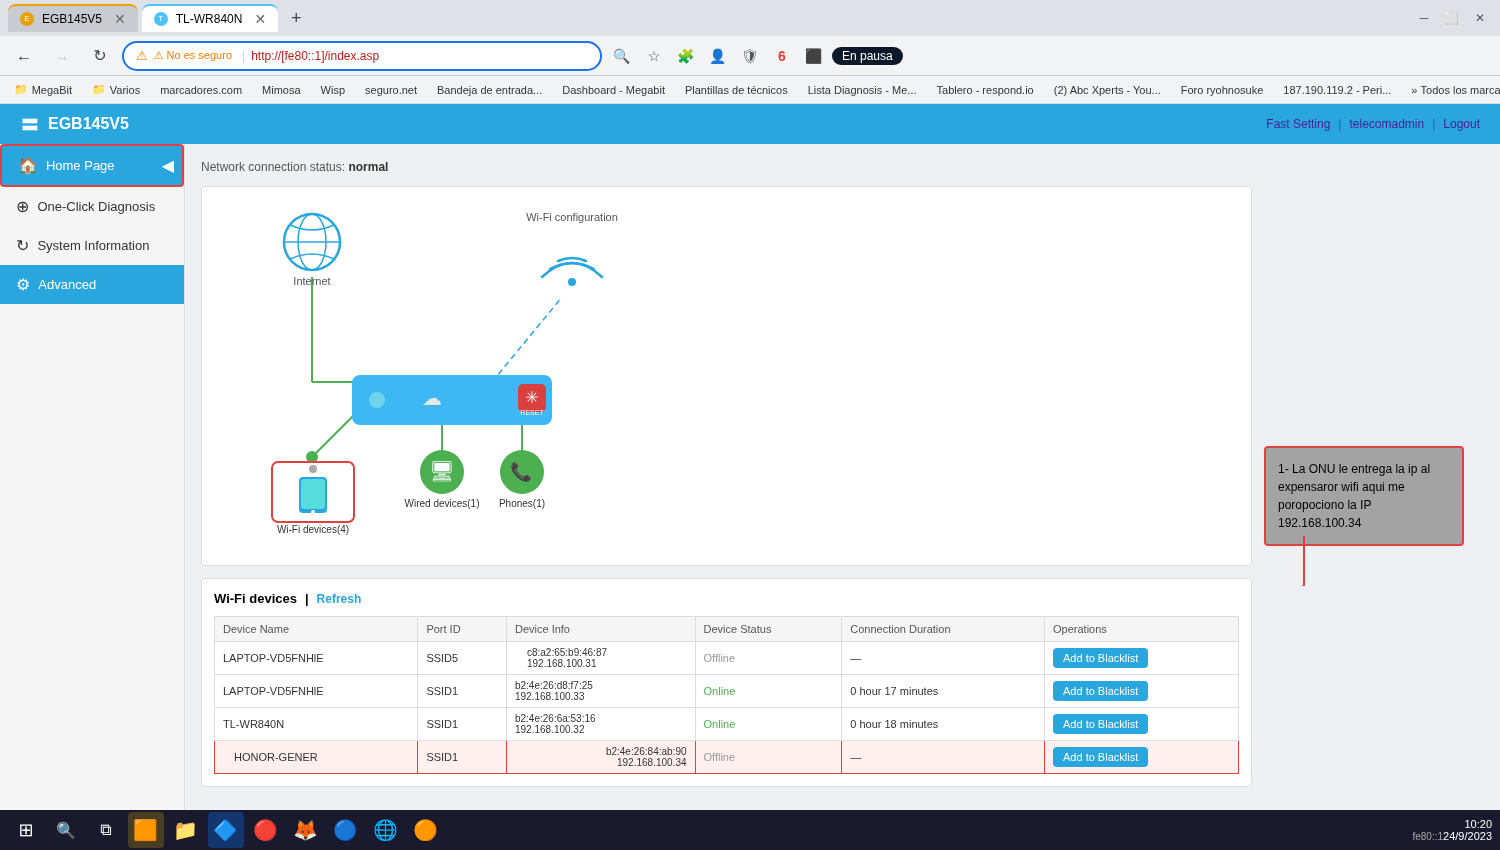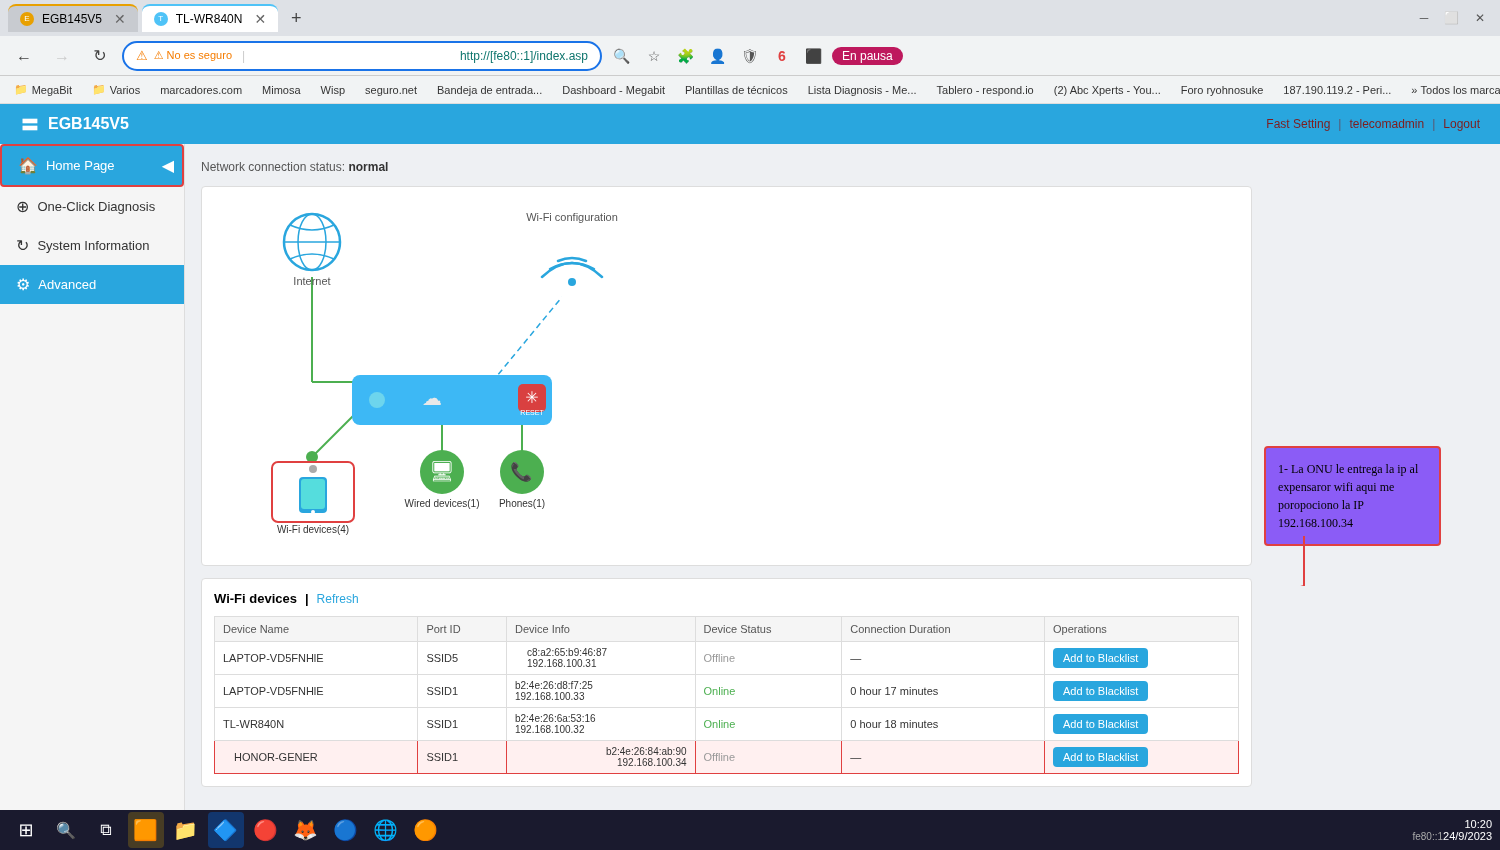--- a/index.html
+++ b/index.html
@@ -8,56 +8,56 @@
     .tab { display: flex; align-items: center; height: 28px; padding: 0 12px; border-radius: 8px 8px 0 0; font-size: 12px; gap: 8px; }
     .tab.active { background: #fff; }
     .tab.inactive { background: #c8cbd0; }
     .tab-close { color: #666; cursor: pointer; font-size: 14px; margin-left: 4px; }
     .new-tab-btn { width: 28px; height: 28px; display: flex; align-items: center; justify-content: center; border-radius: 50%; color: #444; font-size: 18px; cursor: pointer; }
     .browser-controls { display: flex; align-items: center; height: 40px; background: #f1f3f4; padding: 4px 8px; gap: 6px; border-bottom: 1px solid #ccc; }
     .nav-btn { width: 32px; height: 32px; display: flex; align-items: center; justify-content: center; border-radius: 50%; color: #444; font-size: 16px; cursor: pointer; }
     .address-bar { flex: 1; display: flex; align-items: center; background: #fff; border: 2px solid #1a73e8; border-radius: 20px; padding: 0 12px; height: 30px; gap: 6px; max-width: 500px; }
     .browser-actions { display: flex; align-items: center; gap: 4px; }
     .browser-action-btn { width: 28px; height: 28px; display: flex; align-items: center; justify-content: center; color: #555; font-size: 14px; cursor: pointer; }
-    .profile-btn { background: #be185d; color: #fff; border-radius: 14px; padding: 2px 10px; font-size: 12px; cursor: pointer; }
+    .profile-btn { background: #0f172a; color: #fff; border-radius: 14px; padding: 2px 10px; font-size: 12px; cursor: pointer; }
     .bookmarks-bar { background: #f1f3f4; padding: 2px 8px; height: 28px; display: flex; align-items: center; gap: 8px; border-bottom: 1px solid #ddd; overflow: hidden; font-size: 11px; color: #333; }
     .bookmark-item { display: flex; align-items: center; gap: 4px; cursor: pointer; padding: 2px 6px; border-radius: 4px; white-space: nowrap; }
 
     
     .app-wrapper { width: 100%; height: 726px; display: flex; flex-direction: column; }
     .app-header { background: #29a6de; display: flex; align-items: center; justify-content: space-between; padding: 0 20px; height: 40px; }
     .app-header-brand { display: flex; align-items: center; gap: 8px; color: #fff; font-size: 16px; font-weight: bold; }
-    .app-header-nav { display: flex; align-items: center; gap: 8px; color: #7f1d1d; font-size: 12px; }
+    .app-header-nav { display: flex; align-items: center; gap: 8px; color: #4c1d95; font-size: 12px; }
     .app-header-nav span { cursor: pointer; }
     .app-header-nav .sep { opacity: 0.6; }
     .app-body { display: flex; flex: 1; background: #eef0f3; }
     .sidebar { width: 185px; background: #f5f5f5; border-right: 1px solid #ddd; display: flex; flex-direction: column; }
     .sidebar-item { display: flex; align-items: center; gap: 8px; padding: 10px 16px; cursor: pointer; font-size: 13px; color: #333; }
     .sidebar-item.active { background: #29a6de; color: #fff; }
     .sidebar-item .icon { font-size: 16px; }
     .content-area { flex: 1; padding: 16px; overflow: auto; }
     .network-status { font-size: 12px; color: #555; margin-bottom: 12px; }
     .network-status strong { color: #333; }
 
     
     .diagram-container { background: #fff; border: 1px solid #ddd; border-radius: 4px; padding: 20px; position: relative; min-height: 380px; margin-bottom: 12px; }
 
     
     .wifi-table-section { background: #fff; border: 1px solid #ddd; border-radius: 4px; padding: 12px; }
     .wifi-table-header { display: flex; align-items: center; gap: 8px; margin-bottom: 10px; font-size: 13px; font-weight: bold; }
-    .refresh-link { color: #29a6de; cursor: pointer; font-size: 12px; font-weight: normal; }
+    .refresh-link { color: #29a6de; cursor: pointer; font-size: 12px; font-weight: bold; }
     table { width: 100%; border-collapse: collapse; font-size: 11px; }
     th { background: #f5f5f5; padding: 6px 8px; text-align: left; border: 1px solid #ddd; font-weight: normal; color: #555; }
     td { padding: 5px 8px; border: 1px solid #ddd; color: #333; vertical-align: middle; }
     .add-blacklist-btn { background: #29a6de; color: #fff; border: none; border-radius: 4px; padding: 4px 10px; font-size: 11px; cursor: pointer; }
     .status-online { color: #4caf50; }
     .status-offline { color: #999; }
 
     
-    .annotation-box { position: absolute; right: 20px; top: 300px; background: #8b5cf6; border: 2px solid #e04040; border-radius: 4px; padding: 12px; width: 177px; font-size: 12px; line-height: 1.5; font-family: Liberation Serif, serif; }
+    .annotation-box { position: absolute; right: 20px; top: 300px; background: #a3a3a3; border: 2px solid #e04040; border-radius: 4px; padding: 12px; width: 200px; font-size: 12px; line-height: 1.5; }
 
     
     .taskbar { position: fixed; bottom: 0; left: 0; right: 0; height: 40px; background: #1a1a2e; display: flex; align-items: center; padding: 0 8px; gap: 4px; z-index: 100; }
     .taskbar-btn { width: 36px; height: 36px; display: flex; align-items: center; justify-content: center; cursor: pointer; border-radius: 4px; }
     .taskbar-time { margin-left: auto; color: #fff; font-size: 11px; text-align: right; }
     .win-icon { font-size: 18px; color: #fff; }
     svg text { font-family: Arial, sans-serif; }
   </style>
 </head>
 <body>
@@ -84,21 +84,21 @@
   </div>
 
   <div class="browser-controls">
     <div class="nav-btn">←</div>
     <div class="nav-btn" style="color:#ccc;">→</div>
     <div class="nav-btn">↻</div>
     <div class="address-bar" style="max-width:480px;">
       <span style="color:#f57c00;font-size:13px;">⚠</span>
       <span style="color:#f57c00;font-size:11px;margin-right:4px;">⚠ No es seguro</span>
       <span style="color:#ccc;">|</span>
-      <span style="color:#0f766e;font-size:12px;flex:1;text-align:right;">http://[fe80::1]/index.asp</span>
+      <span style="color:#b91c1c;font-size:12px;flex:1;">http://[fe80::1]/index.asp</span>
     </div>
     <div class="browser-actions">
       <div class="browser-action-btn">🔍</div>
       <div class="browser-action-btn">☆</div>
       <div class="browser-action-btn" style="color:#1a73e8;">🧩</div>
       <div class="browser-action-btn">👤</div>
       <div class="browser-action-btn">🛡</div>
       <div class="browser-action-btn" style="color:#e04040;font-weight:bold;">6</div>
       <div class="browser-action-btn">⬛</div>
       <div class="profile-btn">En pausa</div>

